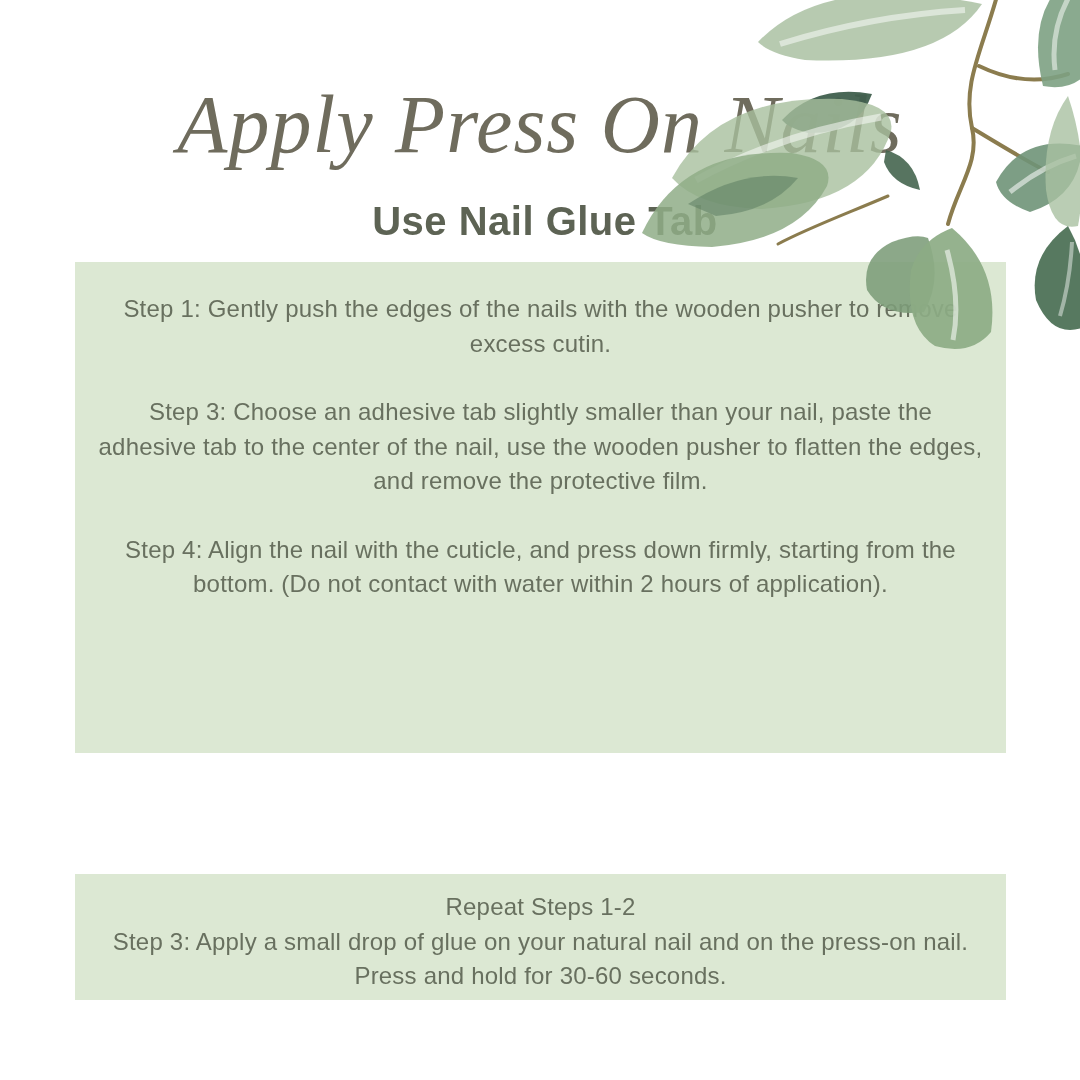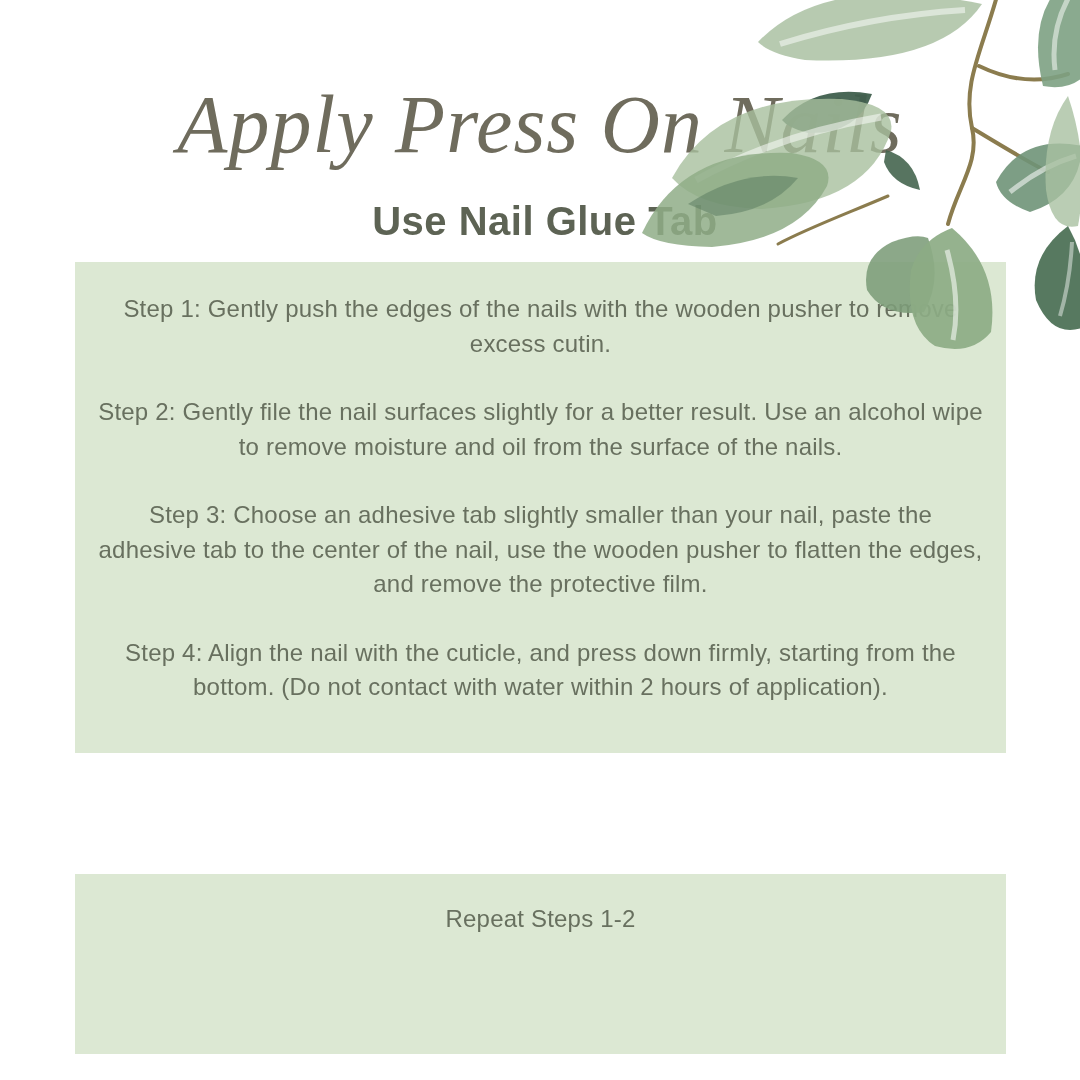--- a/index.html
+++ b/index.html
@@ -47,48 +47,48 @@
     font-size:24px;
     line-height:34.5px;
     letter-spacing:0.2px;
     text-align:center;
     z-index:0;
   }
   .panel p{margin:0;}
   .panel-1{top:262px;height:491px;padding:30px 22px 0 22px;}
   .panel-1 p{margin-bottom:34px;}
   .panel-1 p:last-child{margin-bottom:16px;}
-  .panel-2{top:874px;height:180px;padding:28px 20px 0 20px;text-align:center;}
+  .panel-2{top:874px;height:126px;padding:16px 20px 0 20px;text-align:center;}
   .leaves{
     position:absolute;
     top:0;right:0;
     width:450px;height:360px;
     z-index:2;
     pointer-events:none;
   }
 </style>
 </head>
 <body>
 
 <div class="canvas">
 
   <h1 class="title">Apply Press On Nails</h1>
 
   <h2 class="heading heading-1">Use Nail Glue Tab</h2>
 
   <div class="panel panel-1">
     <p>Step 1: Gently push the edges of the nails with the wooden pusher to remove excess cutin.</p>
-    <p>Step 2: Gently file the nail surfaces slightly for a better result. Use an alcohol wipe to remove moisture and oil from the surface of the nails.</p>
     <p>Step 3: Choose an adhesive tab slightly smaller than your nail, paste the adhesive tab to the center of the nail, use the wooden pusher to flatten the edges, and remove the protective film.</p>
     <p>Step 4: Align the nail with the cuticle, and press down firmly, starting from the bottom. (Do not contact with water within 2 hours of application).</p>
   </div>
 
 
   <div class="panel panel-2">
     <p>Repeat Steps 1-2</p>
+    <p>Step 3: Apply a small drop of glue on your natural nail and on the press-on nail. Press and hold for 30-60 seconds.</p>
   </div>
 
   <svg class="leaves" viewBox="0 0 450 360" xmlns="http://www.w3.org/2000/svg">
 
     <g fill="none" stroke="#857545" stroke-width="4" stroke-linecap="round" opacity="0.95">
       <path d="M367,-4 C352,50 332,84 342,128 C350,162 328,186 318,224"></path>
       <path d="M349,66 C378,80 408,84 438,74"></path>
       <path d="M342,128 C372,146 398,162 418,172"></path>
       <path d="M258,196 C216,214 178,228 148,244" stroke-width="3"></path>
     </g>

